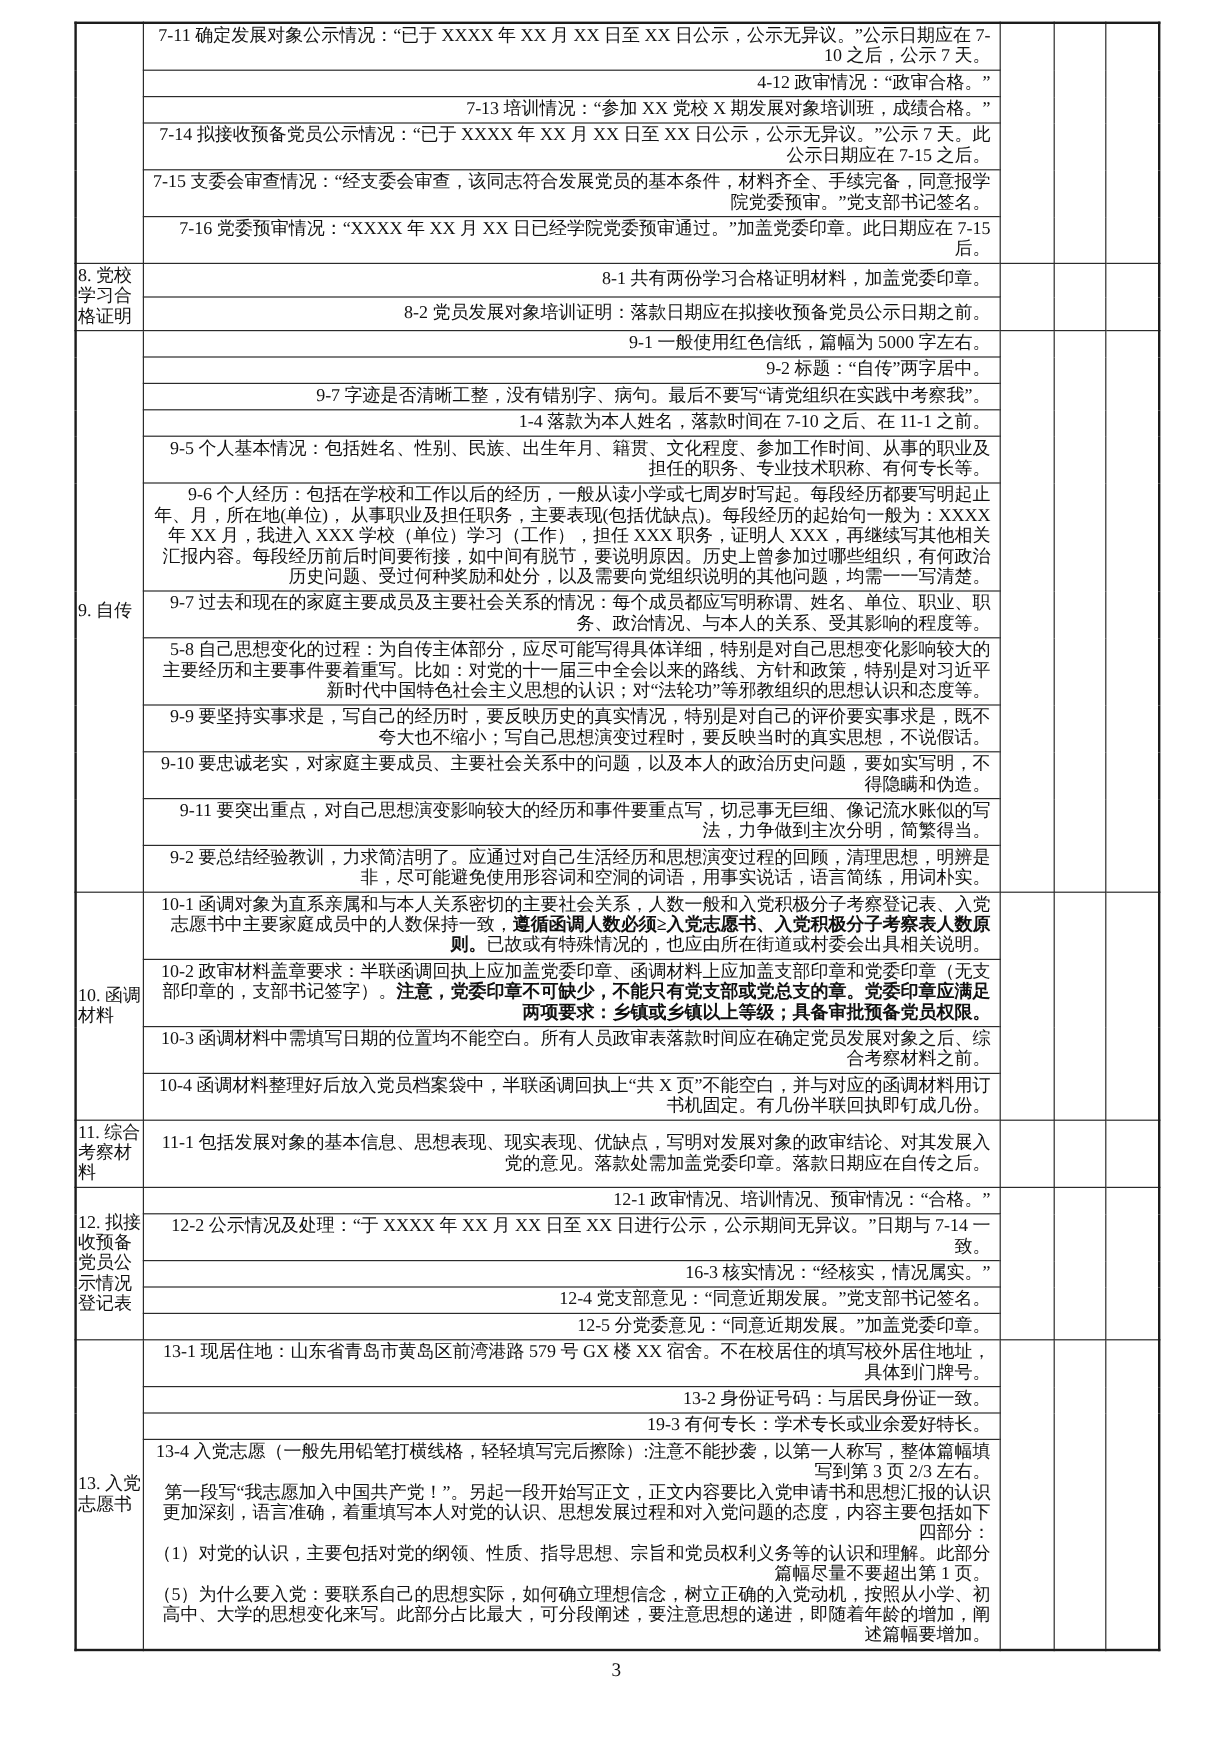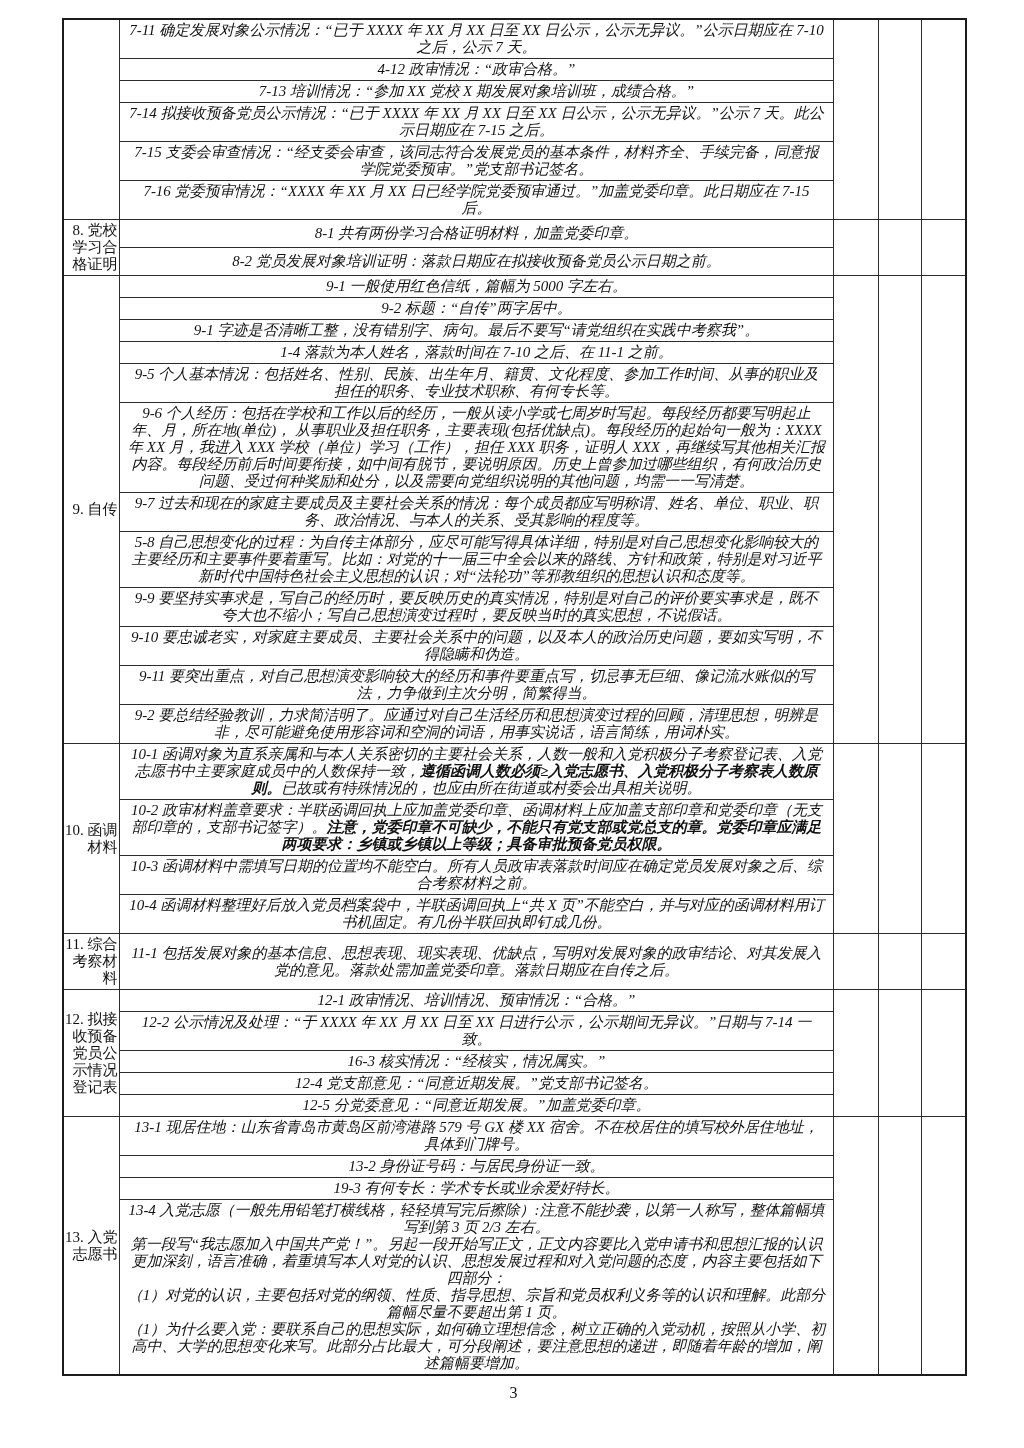--- a/index.html
+++ b/index.html
@@ -29,27 +29,26 @@
     border: 1px solid #2b2b2b;
     font-size: 15px;
     line-height: 17px;
     vertical-align: middle;
     box-sizing: border-box;
   }
   tr.section-start td {
     border-top: 1.6px solid #1c1c1c;
   }
   td.cat {
-    text-align: right;
+    text-align: left;
     padding: 2px 1px;
   }
   td.item {
     padding: 2px 7px 2px 8px;
-    text-align: center;
-    font-style: italic;
+    text-align: right;
   }
   td.blank {
     background: #ffffff;
   }
   .para { margin: 0; }
   .bold { font-weight: bold; }
   .page-num {
     width: 903px;
     margin-left: 62px;
     text-align: center;
@@ -129,21 +128,21 @@
           <td class="blank" rowspan="12"></td>
           <td class="blank" rowspan="12"></td>
         </tr>
         <tr>
           <td class="item">
             <div class="para"><span>9-2 标题：“自传”两字居中。</span></div>
           </td>
         </tr>
         <tr>
           <td class="item">
-            <div class="para"><span>9-1 字迹是否清晰工整，没有错别字、病句。最后不要写“请党组织在实践中考察我”。</span></div>
+            <div class="para"><span>9-7 字迹是否清晰工整，没有错别字、病句。最后不要写“请党组织在实践中考察我”。</span></div>
           </td>
         </tr>
         <tr>
           <td class="item">
             <div class="para"><span>1-4 落款为本人姓名，落款时间在 7-10 之后、在 11-1 之前。</span></div>
           </td>
         </tr>
         <tr>
           <td class="item">
             <div class="para"><span>9-5 个人基本情况：包括姓名、性别、民族、出生年月、籍贯、文化程度、参加工作时间、从事的职业及担任的职务、专业技术职称、有何专长等。</span></div>
@@ -263,19 +262,19 @@
         <tr>
           <td class="item">
             <div class="para"><span>19-3 有何专长：学术专长或业余爱好特长。</span></div>
           </td>
         </tr>
         <tr>
           <td class="item">
             <div class="para"><span>13-4 入党志愿（一般先用铅笔打横线格，轻轻填写完后擦除）:注意不能抄袭，以第一人称写，整体篇幅填写到第 3 页 2/3 左右。</span></div>
             <div class="para"><span>第一段写“我志愿加入中国共产党！”。另起一段开始写正文，正文内容要比入党申请书和思想汇报的认识更加深刻，语言准确，着重填写本人对党的认识、思想发展过程和对入党问题的态度，内容主要包括如下四部分：</span></div>
             <div class="para"><span>（1）对党的认识，主要包括对党的纲领、性质、指导思想、宗旨和党员权利义务等的认识和理解。此部分篇幅尽量不要超出第 1 页。</span></div>
-            <div class="para"><span>（1）为什么要入党：要联系自己的思想实际，如何确立理想信念，树立正确的入党动机，按照从小学、初高中、大学的思想变化来写。此部分占比最大，可分段阐述，要注意思想的递进，即随着年龄的增加，阐述篇幅要增加。</span></div>
+            <div class="para"><span>（5）为什么要入党：要联系自己的思想实际，如何确立理想信念，树立正确的入党动机，按照从小学、初高中、大学的思想变化来写。此部分占比最大，可分段阐述，要注意思想的递进，即随着年龄的增加，阐述篇幅要增加。</span></div>
           </td>
         </tr>
       </tbody>
   </table>
   <div class="page-num">3</div>
 </div>
 
 </body></html>

